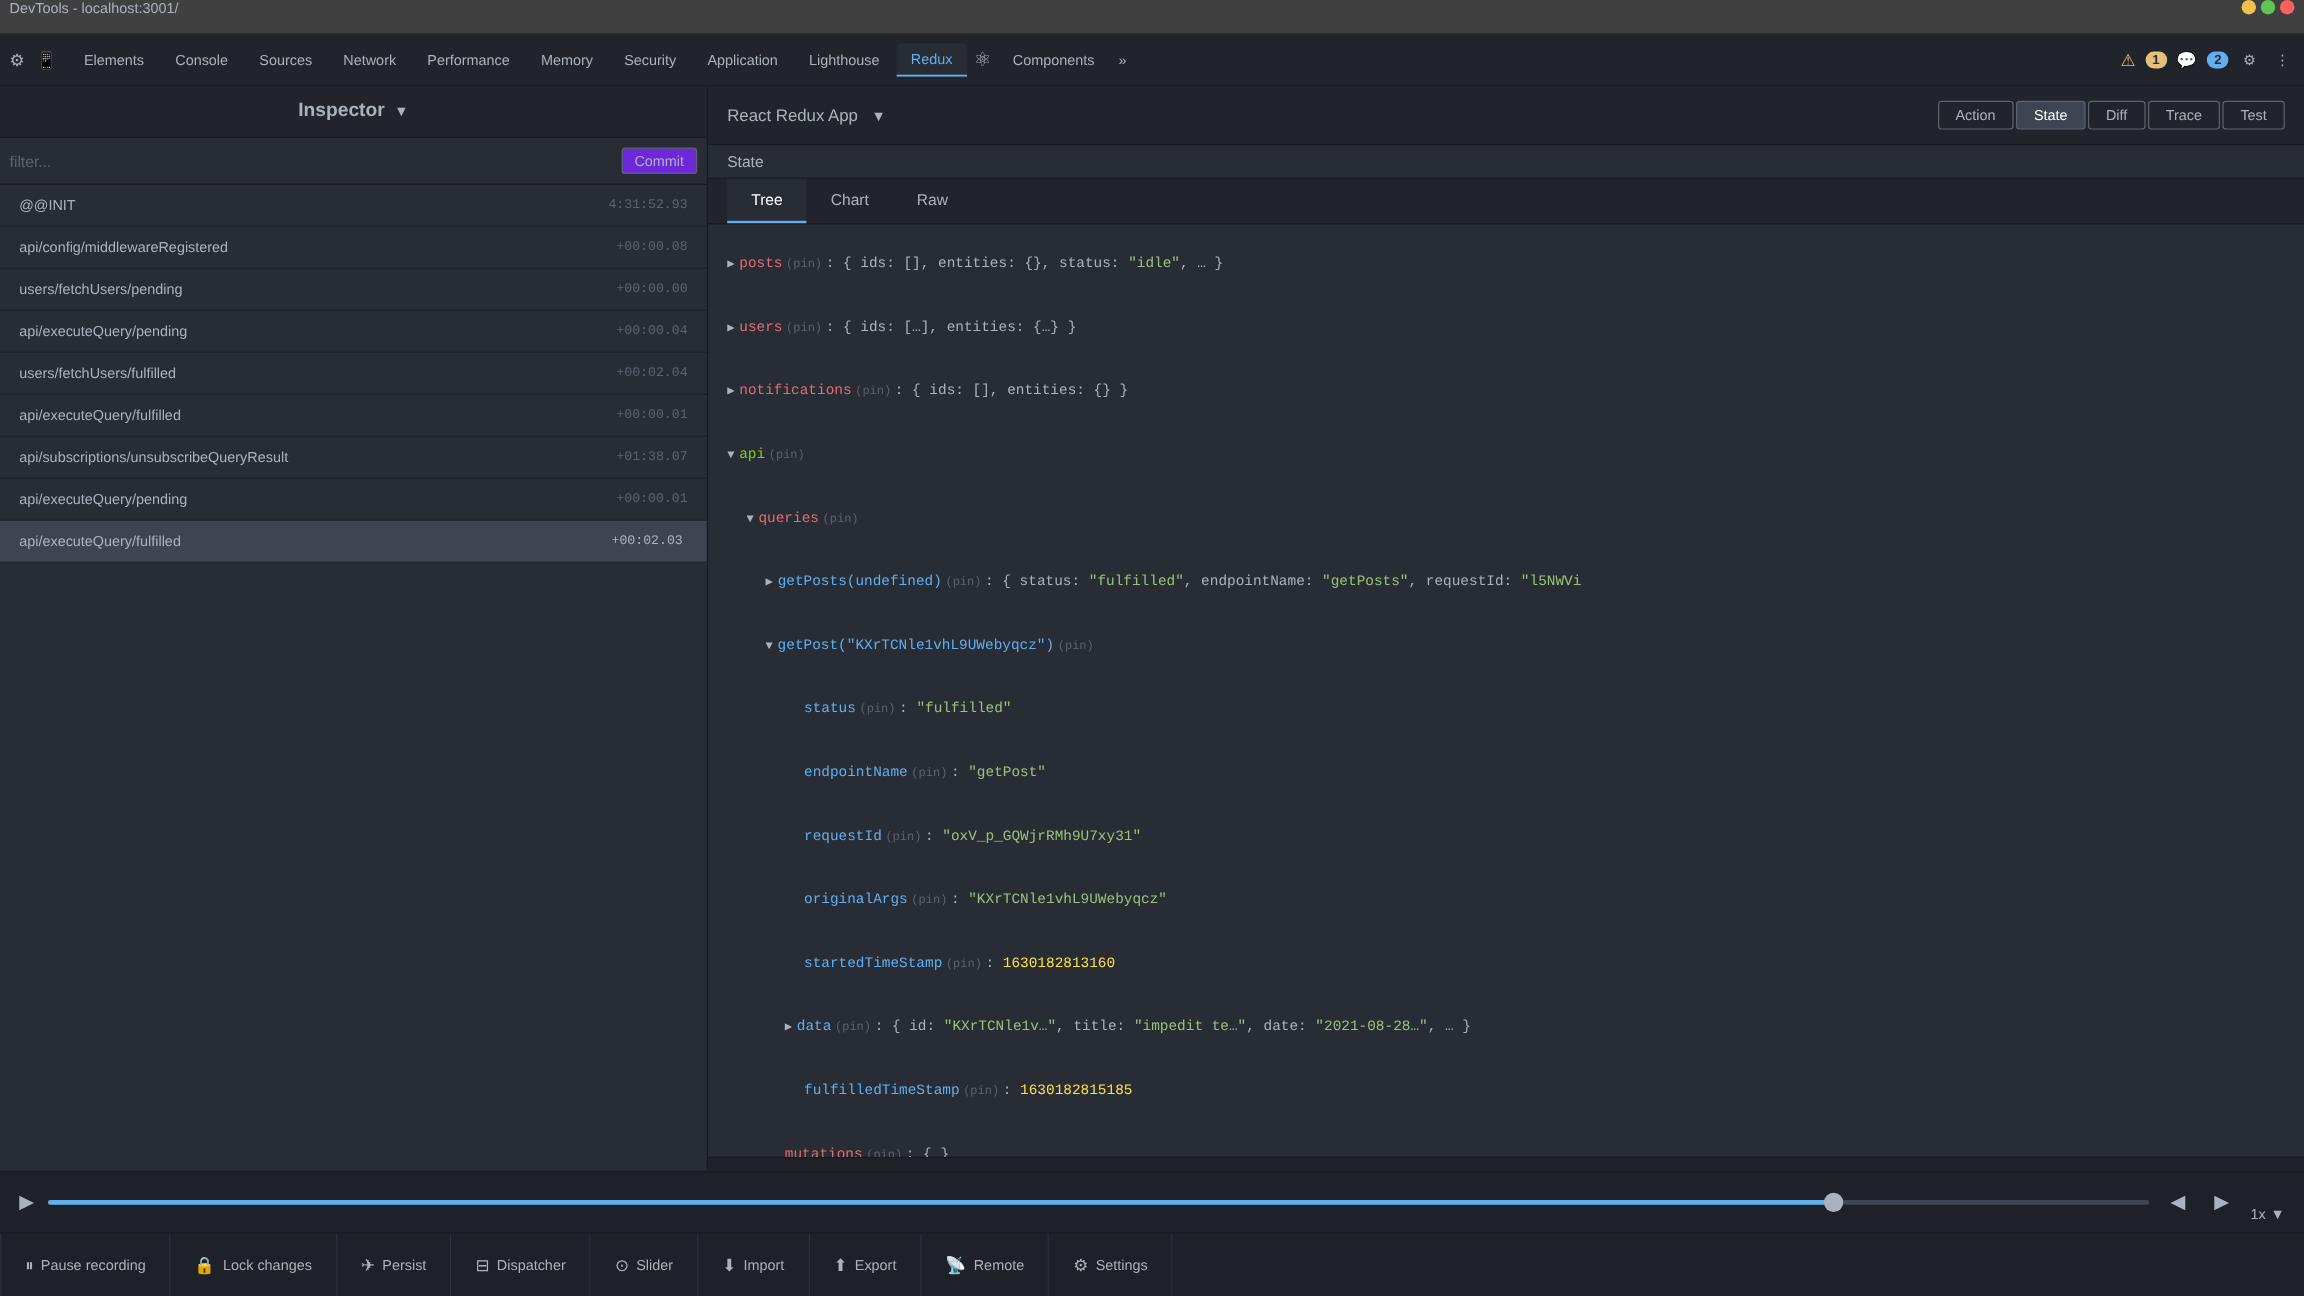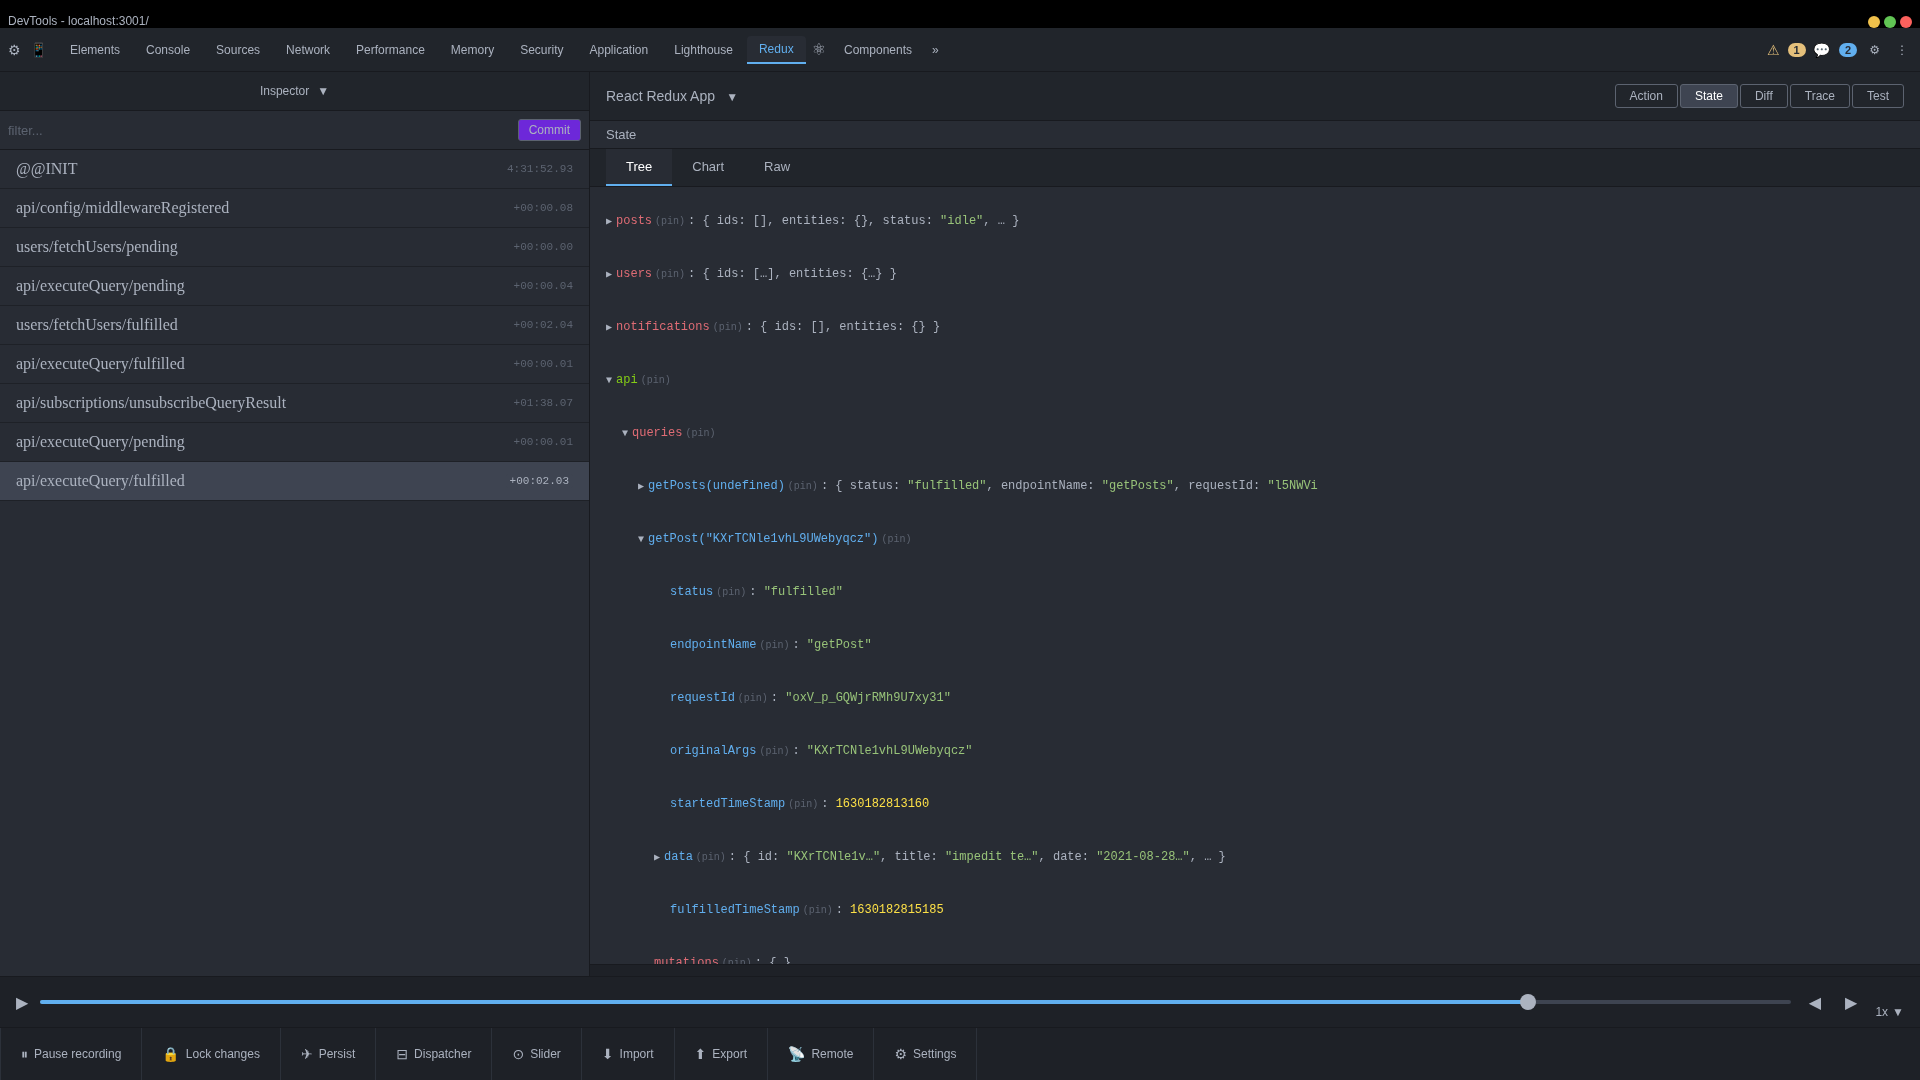--- a/index.html
+++ b/index.html
@@ -10,24 +10,24 @@
       color: #abb2bf;
       width: 1920px;
       height: 1080px;
       overflow: hidden;
       display: flex;
       flex-direction: column;
     }
 
     
     .title-bar {
-      background: #000000;
+      background: #404040;
       height: 28px;
       display: flex;
-      align-items: flex-end;
+      align-items: flex-start;
       padding: 0 8px;
       gap: 8px;
       flex-shrink: 0;
     }
     .title-bar-title {
       color: #abb2bf;
       font-size: 12px;
     }
     .title-bar-controls {
       margin-left: auto;
@@ -127,22 +127,22 @@
       display: flex;
       align-items: center;
       justify-content: center;
       padding: 12px 16px;
       background: #21252b;
       border-bottom: 1px solid #181a1f;
       position: relative;
     }
     .inspector-title {
       color: #abb2bf;
-      font-size: 12px;
-      font-weight: 400;
+      font-size: 16px;
+      font-weight: 700;
     }
     .inspector-dropdown {
       color: #abb2bf;
       margin-left: 8px;
       cursor: pointer;
     }
 
     .filter-bar {
       display: flex;
       align-items: center;
@@ -178,22 +178,22 @@
       display: flex;
       align-items: center;
       justify-content: space-between;
       padding: 10px 16px;
       border-bottom: 1px solid #1e2127;
       cursor: pointer;
       color: #abb2bf;
     }
     .action-item.selected { background: #3e4451; }
     .action-name {
-      font-size: 16px;
-      font-family: Liberation Serif, serif;
+      font-size: 12px;
+      font-family: Liberation Sans, sans-serif;
     }
     .action-time {
       color: #5c6370;
       font-size: 11px;
       font-family: 'Courier New', monospace;
     }
     .action-time.highlight { color: #abb2bf; background: #3e4451; padding: 1px 4px; border-radius: 2px; }
 
     
     .right-panel {

